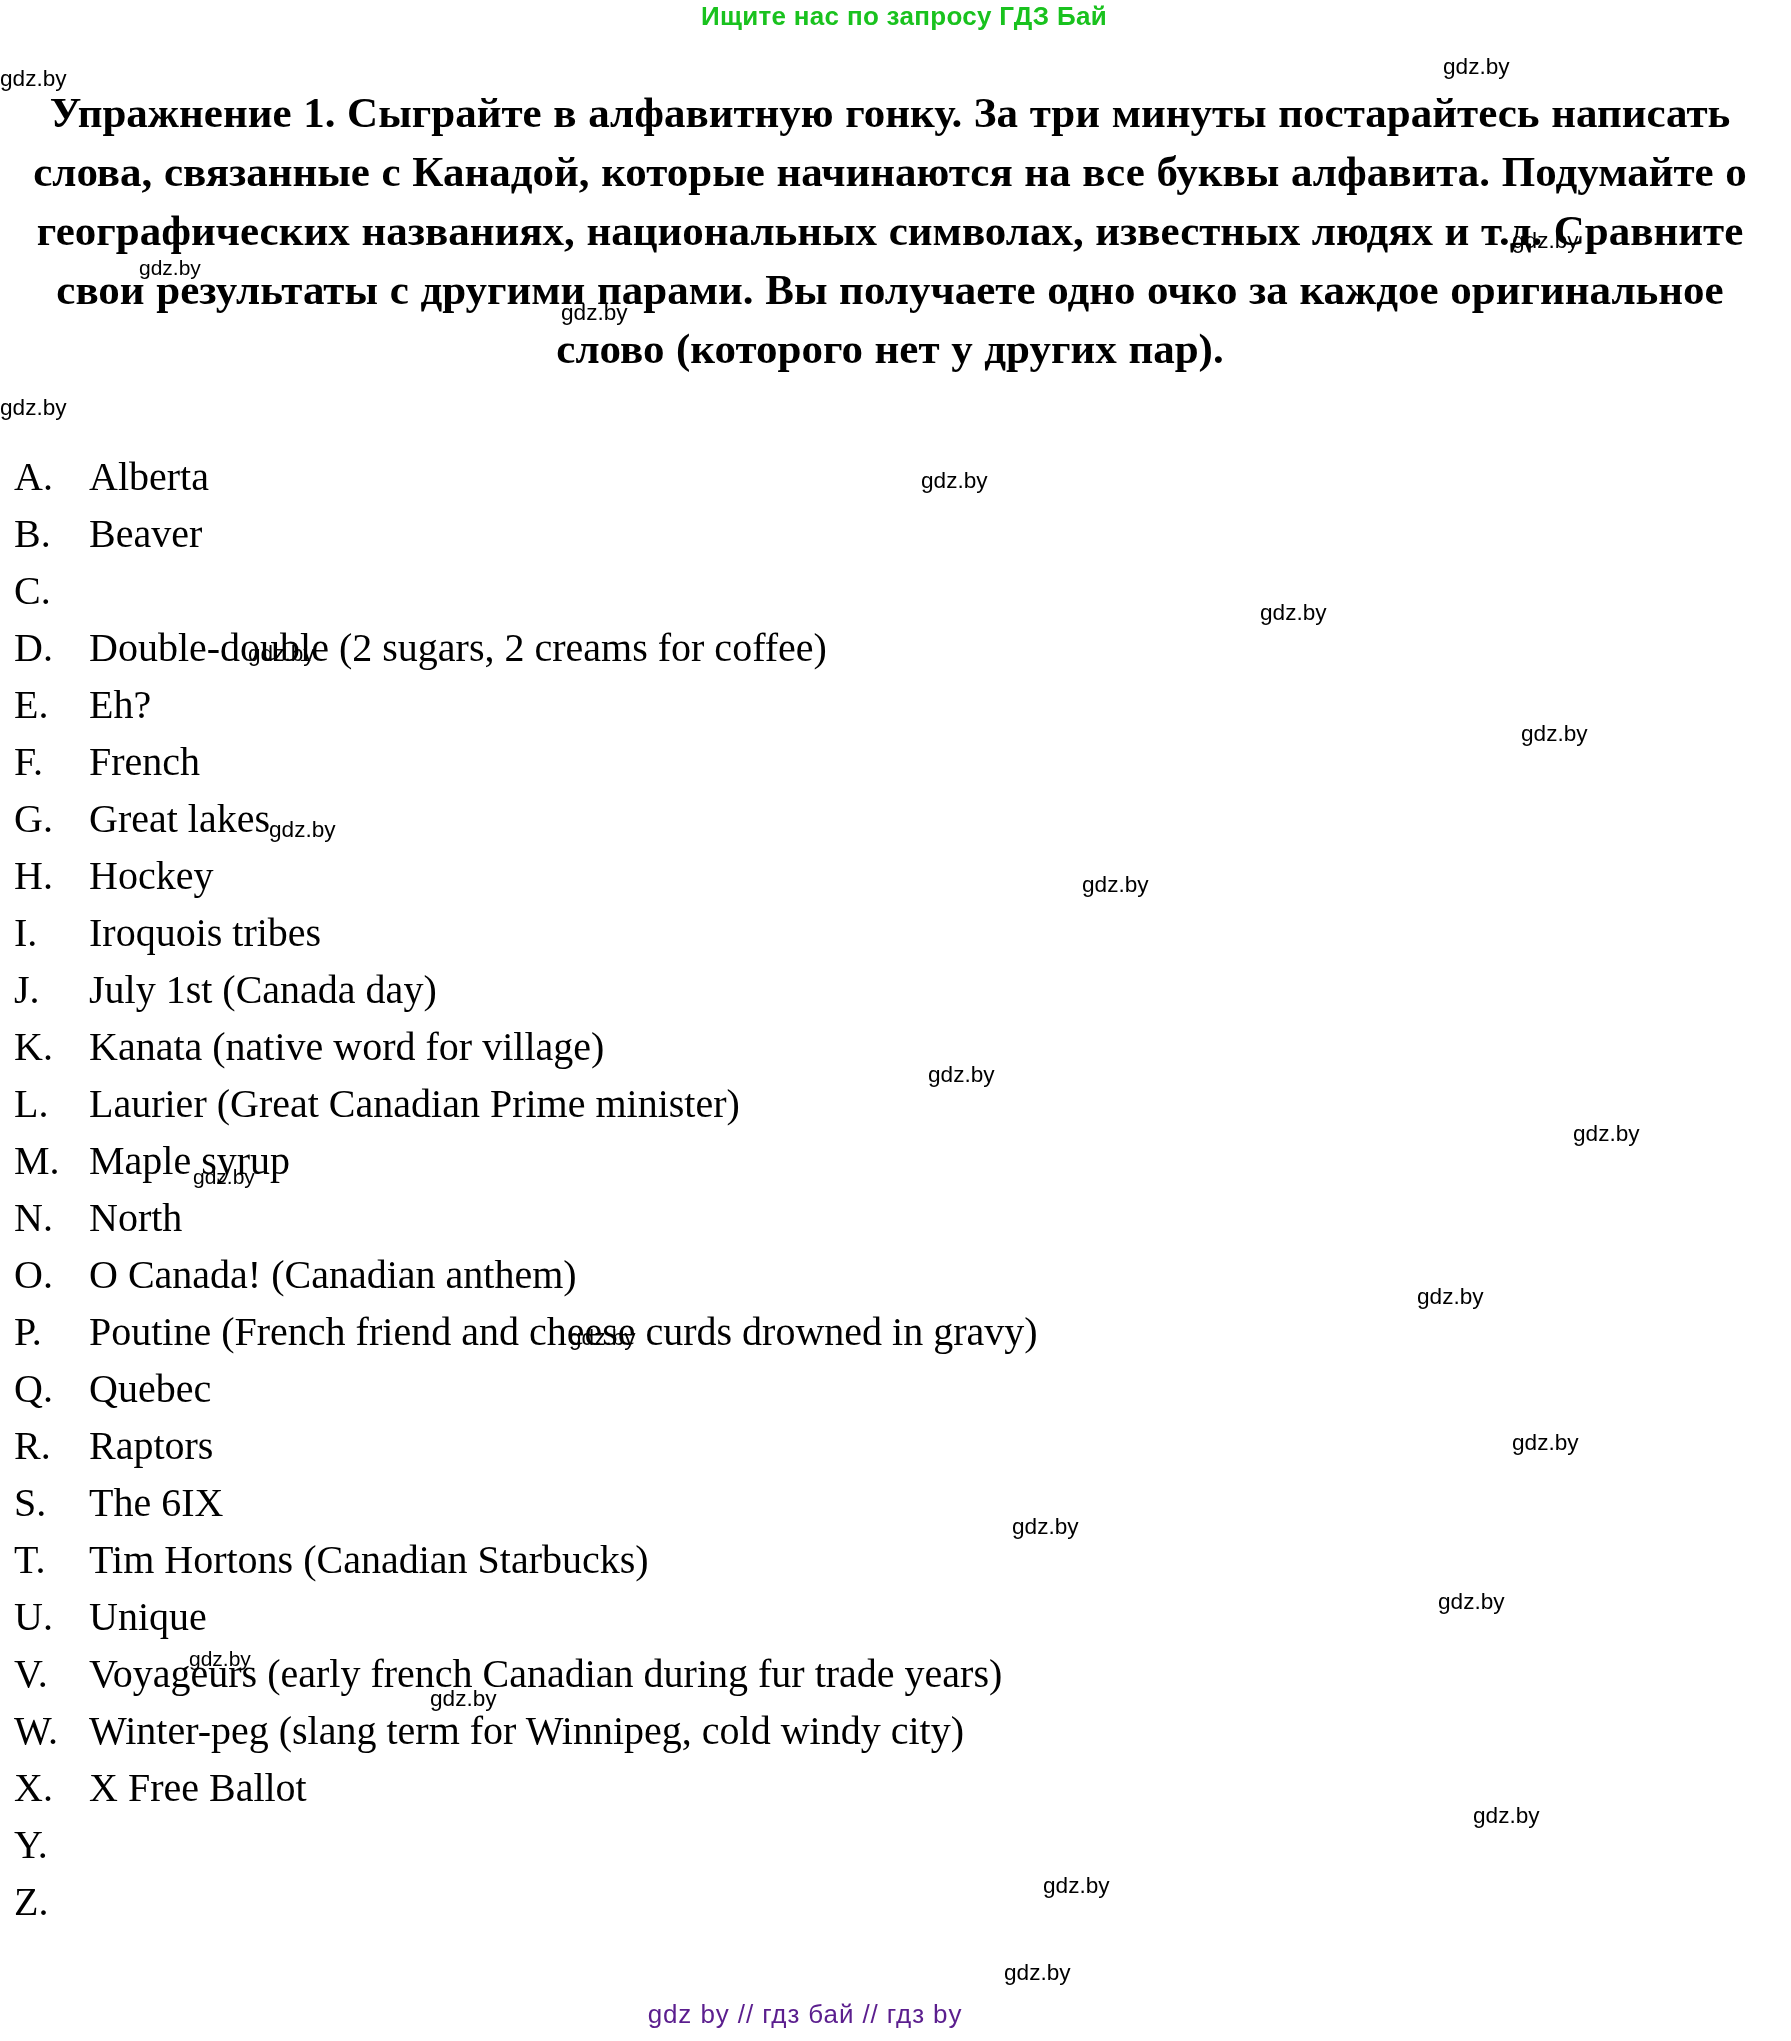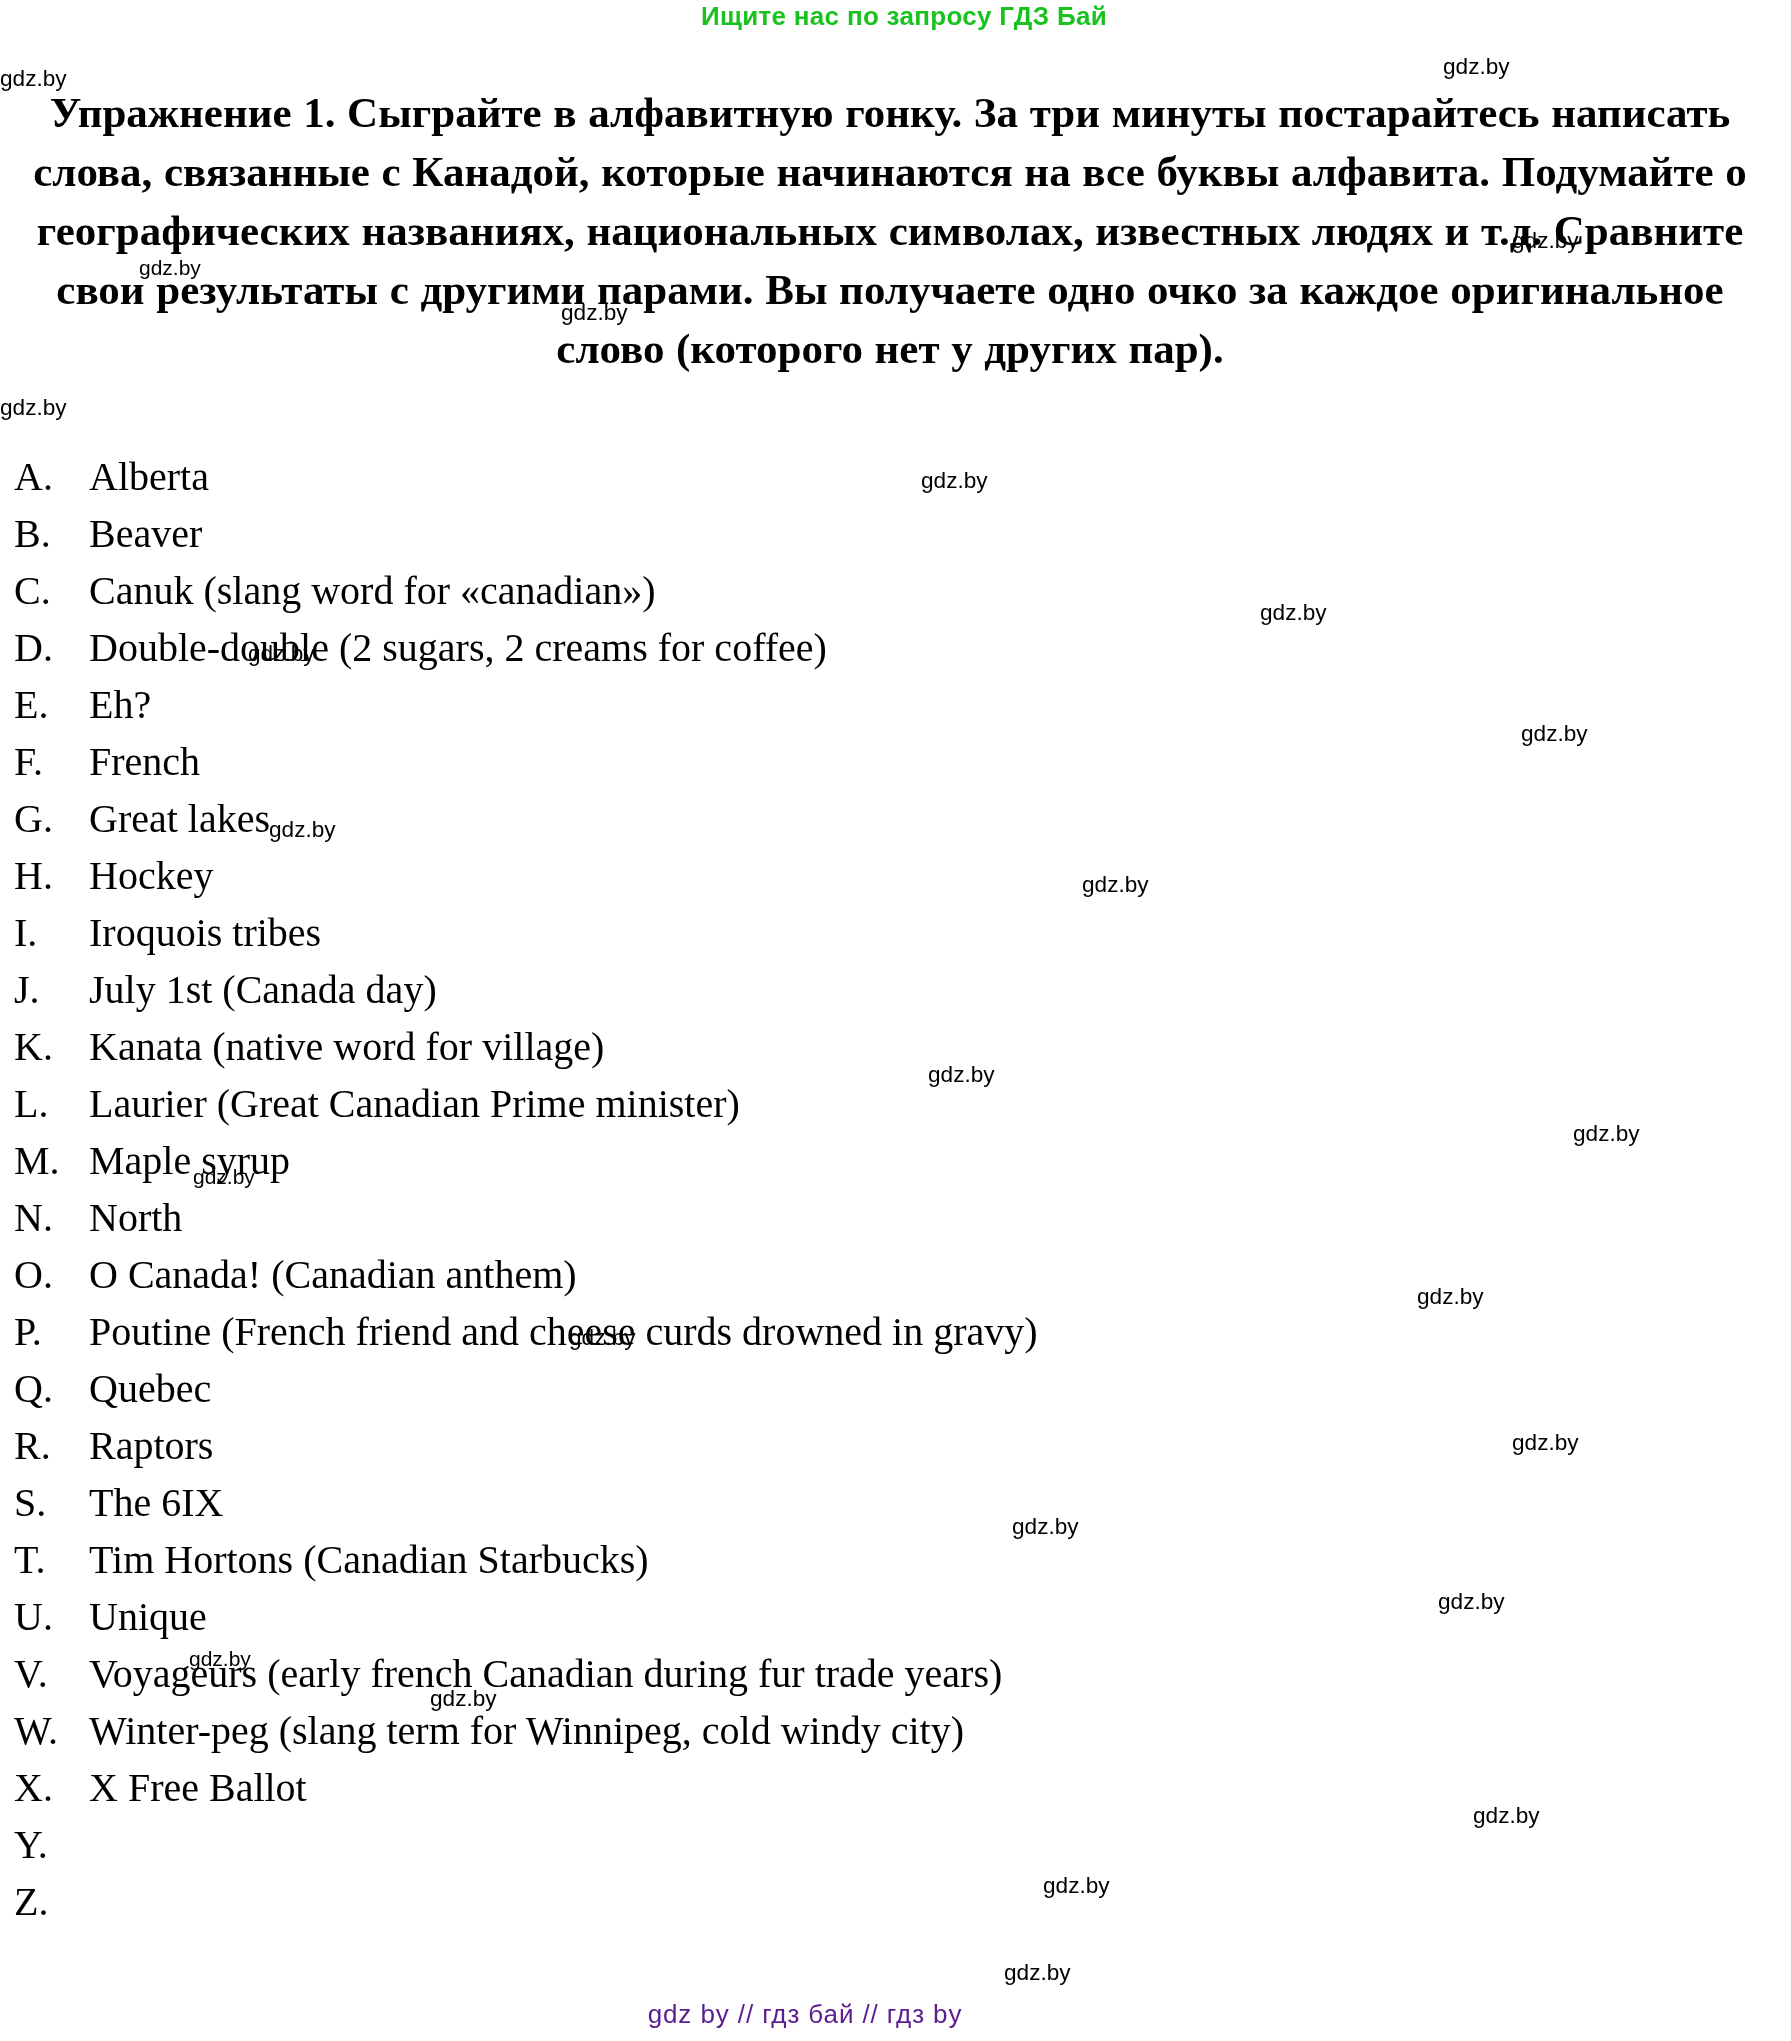--- a/index.html
+++ b/index.html
@@ -122,21 +122,20 @@
     <div class="alpha-row">
       <span class="alpha-letter">A.</span>
       <span class="alpha-word">Alberta</span>
     </div>
     <div class="alpha-row">
       <span class="alpha-letter">B.</span>
       <span class="alpha-word">Beaver</span>
     </div>
     <div class="alpha-row">
       <span class="alpha-letter">C.</span>
-      <span class="alpha-word">Canuk (slang word for «canadian»)</span>
     </div>
     <div class="alpha-row">
       <span class="alpha-letter">D.</span>
       <span class="alpha-word">Double-double (2 sugars, 2 creams for coffee)</span>
     </div>
     <div class="alpha-row">
       <span class="alpha-letter">E.</span>
       <span class="alpha-word">Eh?</span>
     </div>
     <div class="alpha-row">

